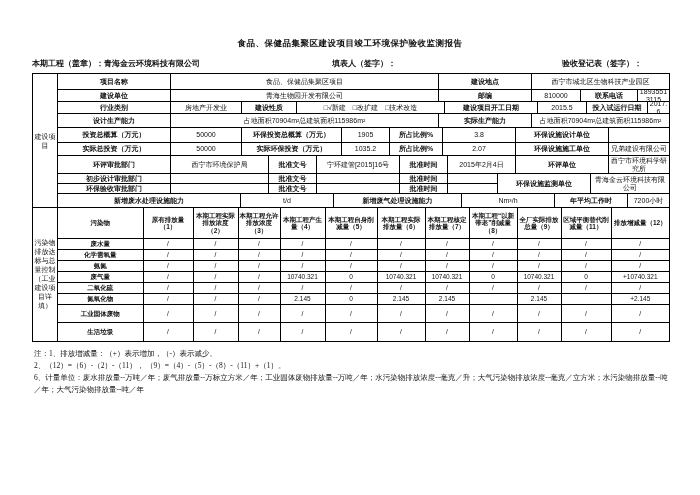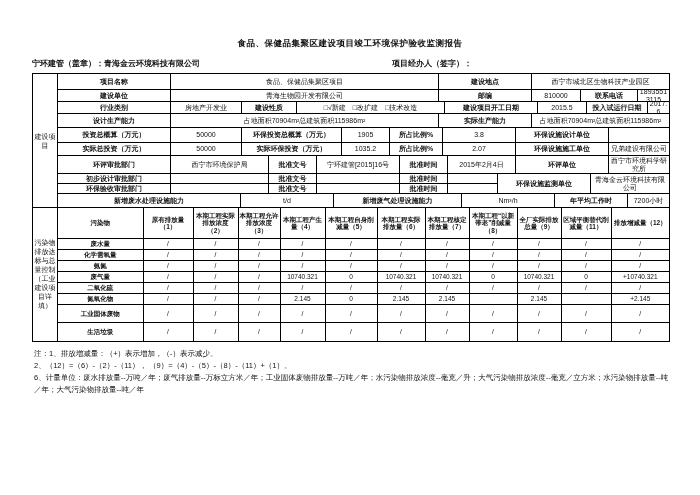--- a/index.html
+++ b/index.html
@@ -52,33 +52,34 @@
     padding:0 1px;overflow:hidden;word-break:break-all;font-weight:normal;}
   table.poll thead th{height:30px;font-weight:bold;}
   table.poll tbody tr{height:11px;}
   table.poll tbody tr.tall{height:18px;}
   table.poll td.rowname{font-weight:bold;}
   table.poll tr > *:first-child{border-left:none;}
   table.poll tr > *:last-child{border-right:none;}
   table.poll thead tr > *{border-top:none;}
   table.poll tbody tr:last-child > *{border-bottom:none;}
 
-  .notes{margin:6px 30px 0 34px;font-size:7.5px;line-height:12px;}
+  .notes{margin:6px 30px 0 34px;font-size:7.5px;line-height:12px;font-family:Liberation Serif, serif;}
   .notes div{margin:0;}
 </style>
 </head>
 <body>
 
 <div class="page">
 
   <div class="title1">食品、保健品集聚区建设项目竣工环境保护验收监测报告</div>
 
   <div class="metarow">
-    <div class="m1">宁环建管（盖章）：青海金云环境科技有限公司</div>
-    <div class="m3">项目经办人（签字）：</div>
+    <div class="m1">本期工程（盖章）：青海金云环境科技有限公司</div>
+    <div class="m2">填表人（签字）：</div>
+    <div class="m3">验收登记表（签字）：</div>
   </div>
 
   <div class="formtable">
 
     <div class="sec sec-a">
       <div class="side">建设项目</div>
       <div class="body">
         <div class="row h15">
           <div class="c lab w110">项目名称</div>
           <div class="c w265">食品、保健品集聚区项目</div>

